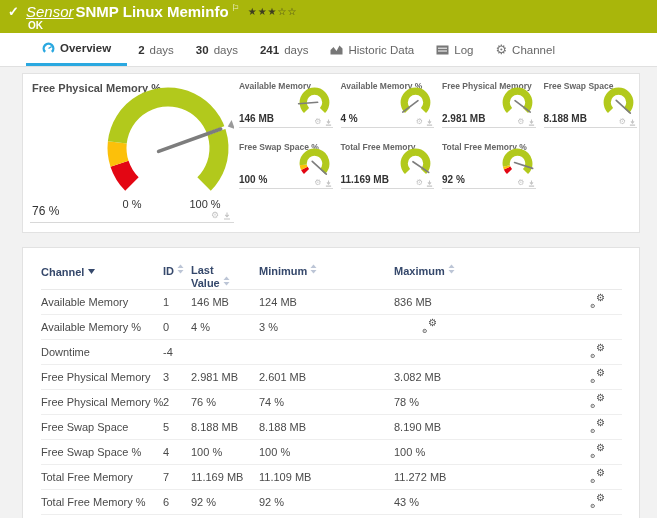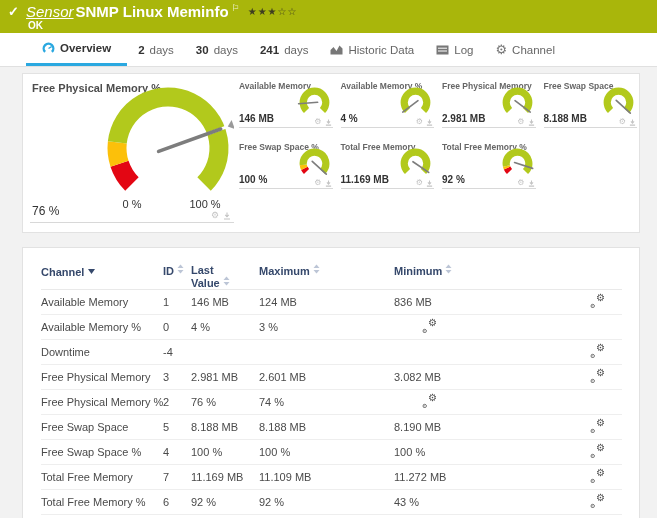--- a/index.html
+++ b/index.html
@@ -255,25 +255,25 @@
                   <path d="M0 0 H7 L3.5 5 Z" fill="#35486b"></path>
                 </svg></span></div>
           <div class="th c-r"><span>ID</span><span class="sorter"><svg width="7" height="10" viewBox="0 0 7 10">
                   <path d="M0.5 4 H6.5 L3.5 0.5 Z" fill="#bcc5d6"></path>
                   <path d="M0.5 6 H6.5 L3.5 9.5 Z" fill="#bcc5d6"></path>
                 </svg></span></div>
           <div class="th c-r"><span>Last</span><br><span>Value</span><span class="sorter"><svg width="7" height="10" viewBox="0 0 7 10">
                   <path d="M0.5 4 H6.5 L3.5 0.5 Z" fill="#bcc5d6"></path>
                   <path d="M0.5 6 H6.5 L3.5 9.5 Z" fill="#bcc5d6"></path>
                 </svg></span></div>
-          <div class="th c-r"><span>Maximum</span><span class="sorter"><svg width="7" height="10" viewBox="0 0 7 10">
+          <div class="th c-r"><span>Minimum</span><span class="sorter"><svg width="7" height="10" viewBox="0 0 7 10">
                   <path d="M0.5 4 H6.5 L3.5 0.5 Z" fill="#bcc5d6"></path>
                   <path d="M0.5 6 H6.5 L3.5 9.5 Z" fill="#bcc5d6"></path>
                 </svg></span></div>
-          <div class="th c-r"><span>Minimum</span><span class="sorter"><svg width="7" height="10" viewBox="0 0 7 10">
+          <div class="th c-r"><span>Maximum</span><span class="sorter"><svg width="7" height="10" viewBox="0 0 7 10">
                   <path d="M0.5 4 H6.5 L3.5 0.5 Z" fill="#bcc5d6"></path>
                   <path d="M0.5 6 H6.5 L3.5 9.5 Z" fill="#bcc5d6"></path>
                 </svg></span></div>
           <div class="th"></div>
         </div>
       </div>
       <div class="tbody">
           <div class="trow drow">
             <div class="td">Available Memory</div>
             <div class="td c-r">1</div>
@@ -303,20 +303,21 @@
             <div class="td c-r">2.981 MB</div>
             <div class="td c-r">2.601 MB</div>
             <div class="td c-r">3.082 MB</div>
             <div class="td c-icon"><span class="chset"><span class="g1">⚙</span><span class="g2">⚙</span></span></div>
           </div>
           <div class="trow drow">
             <div class="td">Free Physical Memory %</div>
             <div class="td c-r">2</div>
             <div class="td c-r">76 %</div>
             <div class="td c-r">74 %</div>
+            <div class="td c-r">78 %</div>
             <div class="td c-icon"><span class="chset"><span class="g1">⚙</span><span class="g2">⚙</span></span></div>
           </div>
           <div class="trow drow">
             <div class="td">Free Swap Space</div>
             <div class="td c-r">5</div>
             <div class="td c-r">8.188 MB</div>
             <div class="td c-r">8.188 MB</div>
             <div class="td c-r">8.190 MB</div>
             <div class="td c-icon"><span class="chset"><span class="g1">⚙</span><span class="g2">⚙</span></span></div>
           </div>

